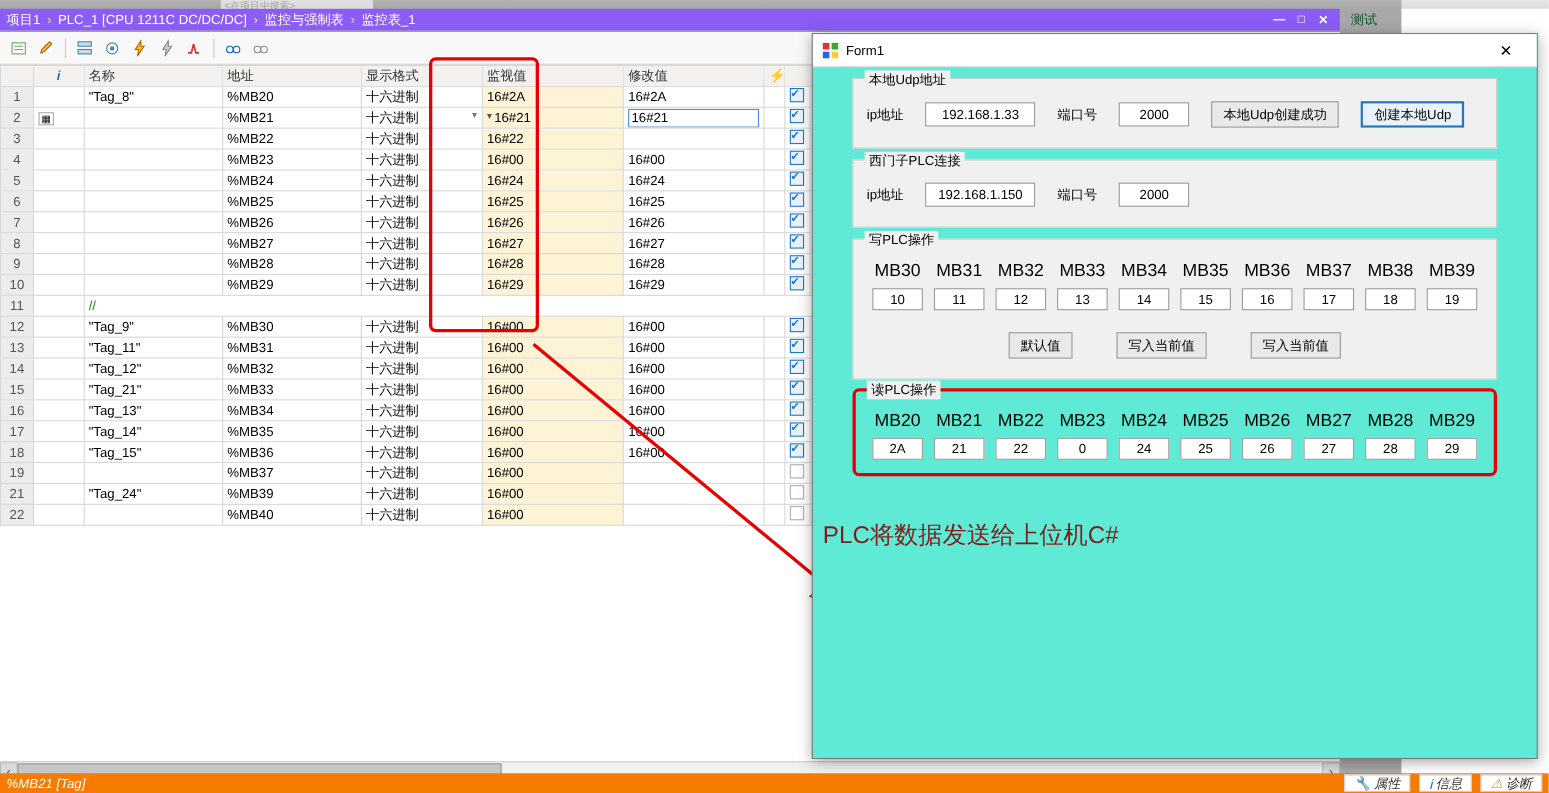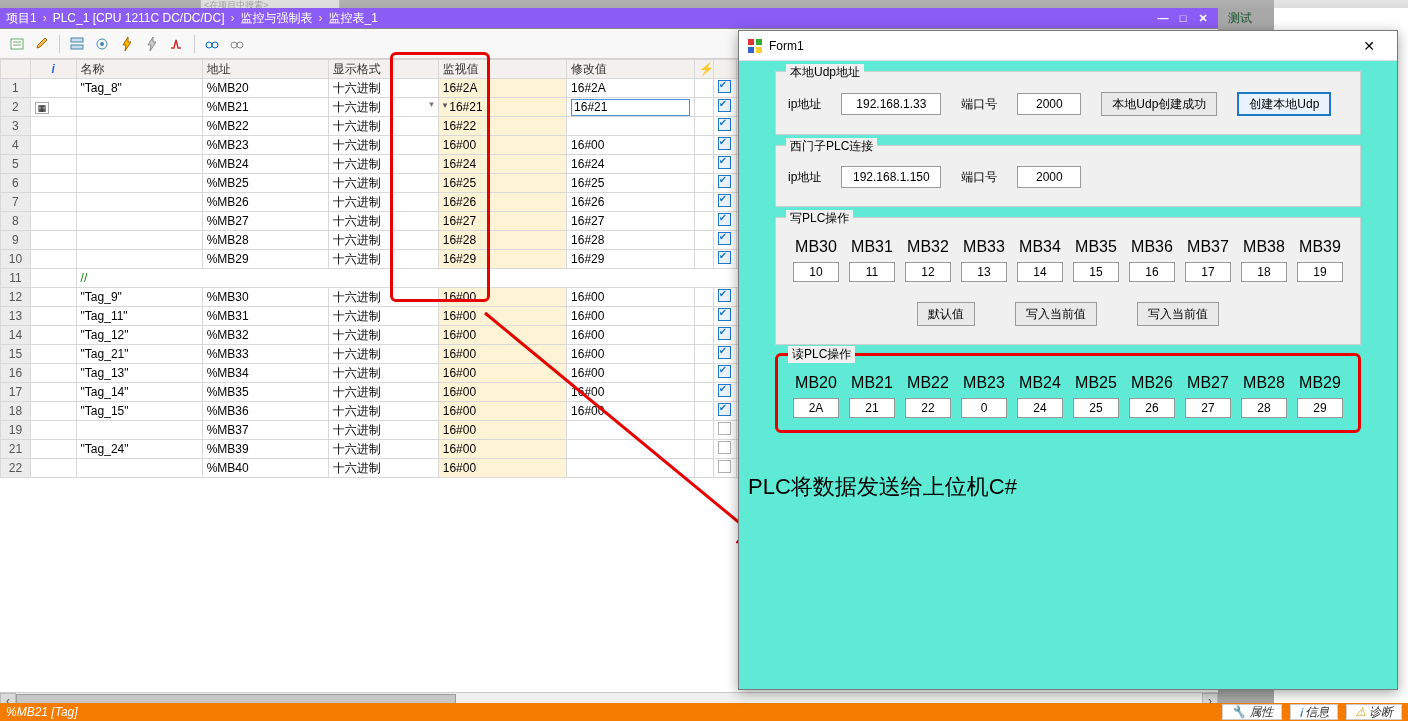--- a/index.html
+++ b/index.html
@@ -44,21 +44,21 @@
 .chk.off { background:#fff; border-color:#b0b0b0; }
 .warn { color:#c28a00; font-size:14px; }
 .comment-green { color:#1a8a1a; }
 .addrow { color:#888; }
 
 
 .redbox1 { position:absolute; left:390px; top:52px; width:100px; height:250px; border:3px solid #e60000; border-radius:6px; z-index:50; pointer-events:none; }
 
 
 .arrow-svg { position:absolute; left:480px; top:308px; width:310px; height:260px; z-index:55; pointer-events:none; }
-.red-label { position:absolute; left:748px; top:472px; font-size:22px; color:#000000; font-weight:normal; z-index:70; white-space:nowrap; }
+.red-label { position:absolute; left:748px; top:472px; font-size:22px; color:#7f1d1d; font-weight:normal; z-index:70; white-space:nowrap; }
 
 
 .statusbar { position:absolute; left:0; bottom:0; height:18px; width:1408px; background:#f57c00; color:#fff; display:flex; align-items:center; padding:0 6px;font-style:italic; }
 .statusbar .sbtn { margin-left:8px; background:#fff; color:#333; border:1px solid #ccc; padding:0 8px; height:16px; display:flex; align-items:center; gap:3px; font-size:11px; }
 .statusbar .spacer { flex:1; }
 
 
 .hscroll { position:absolute; left:0; bottom:0px; right:0; height:16px; background:#f0f0f0; border-top:1px solid #ccc; display:flex; }
 .hscroll .tk { width:16px; height:16px; background:#dadada; text-align:center; line-height:14px; color:#555; border:1px solid #bbb; }
 .hscroll .track { flex:1; position:relative; }

